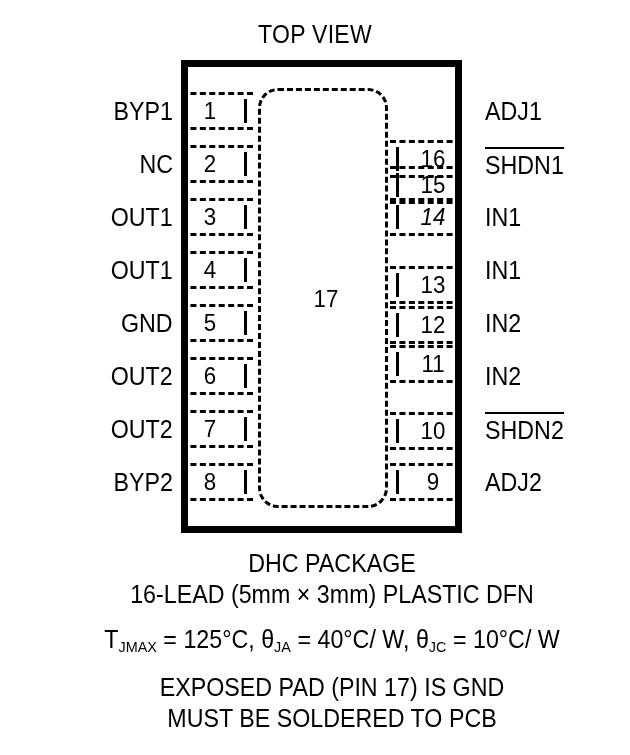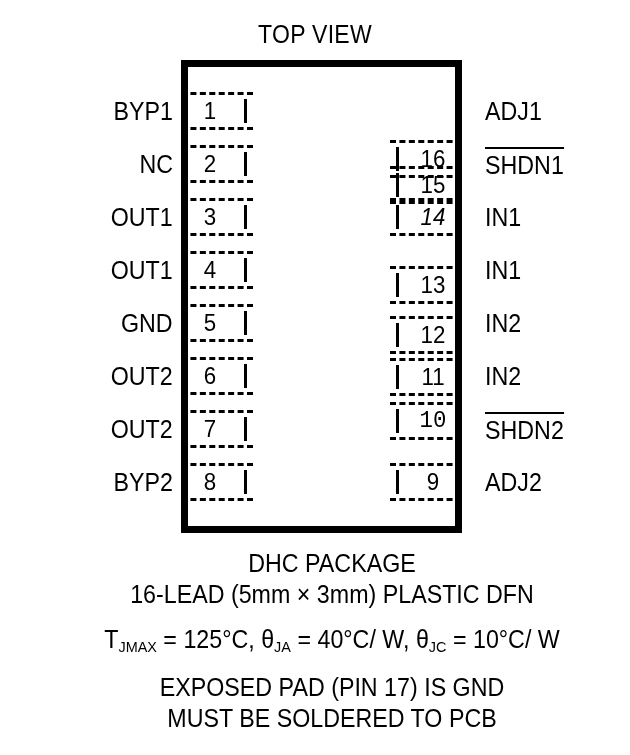--- a/index.html
+++ b/index.html
@@ -191,20 +191,23 @@
     top: 0.28em;
   }
 </style>
 </head>
 <body>
 
 <div id="top-view-title">TOP VIEW</div>
 
 <div id="package-drawing">
   <div id="package-body-outline"></div>
+  <div id="exposed-pad">
+    <div id="exposed-pad-number">17</div>
+  </div>
   <div id="pin-leads-left">
       <div class="pin-lead left" style="top: 32px;">
         <div class="lead-line-top"></div>
         <div class="lead-line-bottom"></div>
         <div class="lead-tip"></div>
         <div class="pin-number">1</div>
       </div>
       <div class="pin-lead left" style="top: 85px;">
         <div class="lead-line-top"></div>
         <div class="lead-line-bottom"></div>
@@ -266,33 +269,33 @@
         <div class="lead-line-bottom"></div>
         <div class="lead-tip"></div>
         <div class="pin-number">14</div>
       </div>
       <div class="pin-lead right" style="top: 206px;">
         <div class="lead-line-top"></div>
         <div class="lead-line-bottom"></div>
         <div class="lead-tip"></div>
         <div class="pin-number">13</div>
       </div>
-      <div class="pin-lead right" style="top: 256px;">
+      <div class="pin-lead right" style="top: 246px;">
         <div class="lead-line-top"></div>
         <div class="lead-line-bottom"></div>
         <div class="lead-tip"></div>
         <div class="pin-number">12</div>
       </div>
-      <div class="pin-lead right" style="top: 298px;">
+      <div class="pin-lead right" style="top: 285px;">
         <div class="lead-line-top"></div>
         <div class="lead-line-bottom"></div>
         <div class="lead-tip"></div>
         <div class="pin-number">11</div>
       </div>
-      <div class="pin-lead right" style="top: 342px; font-family: Liberation Mono, monospace;">
+      <div class="pin-lead right" style="top: 352px;">
         <div class="lead-line-top"></div>
         <div class="lead-line-bottom"></div>
         <div class="lead-tip"></div>
         <div class="pin-number">10</div>
       </div>
       <div class="pin-lead right" style="top: 403px;">
         <div class="lead-line-top"></div>
         <div class="lead-line-bottom"></div>
         <div class="lead-tip"></div>
         <div class="pin-number">9</div>

